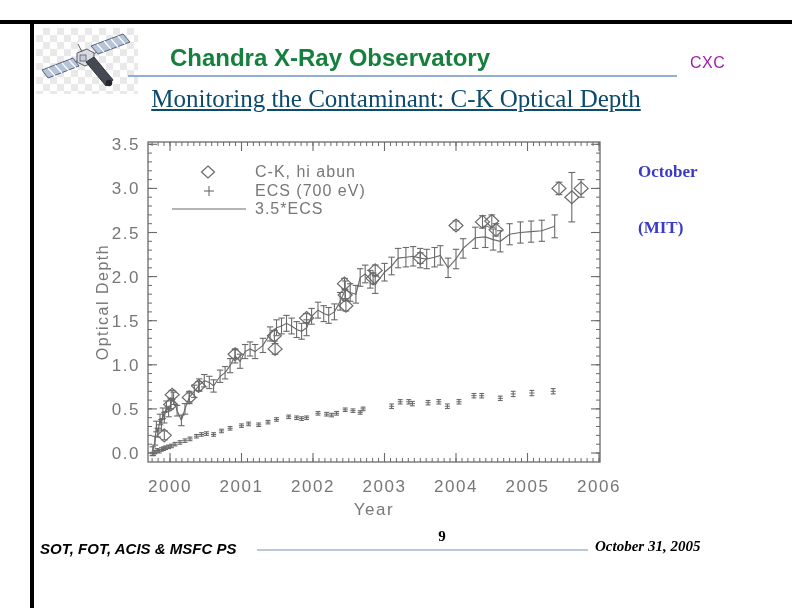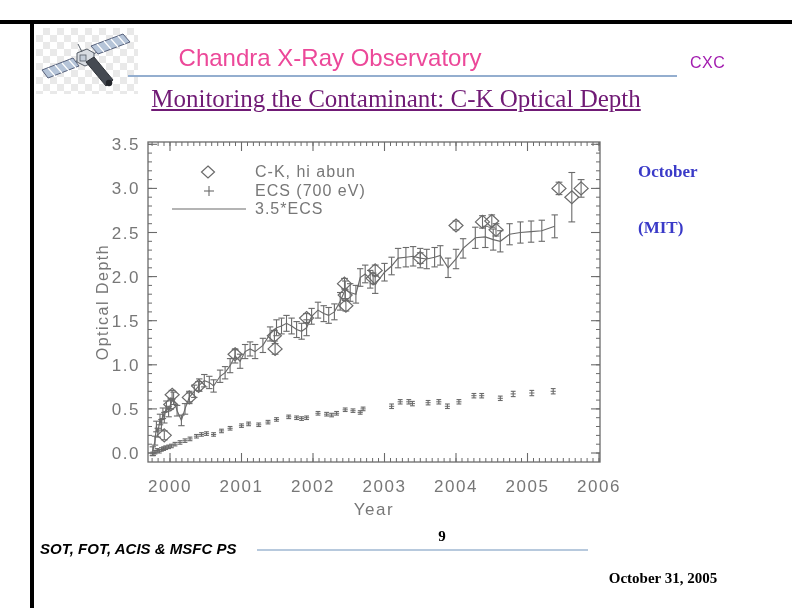--- a/index.html
+++ b/index.html
@@ -7,37 +7,37 @@
          font-family:"Liberation Sans",sans-serif;}
   .abs{position:absolute;}
   #frame-top{left:0;top:20px;width:792px;height:4px;background:#000;}
   #frame-left{left:30px;top:20px;width:4px;height:588px;background:#000;}
   #logo-box{left:36px;top:28px;width:102px;height:66px;
     background-image:
       linear-gradient(45deg,#e9e9e9 25%,transparent 25%,transparent 75%,#e9e9e9 75%),
       linear-gradient(45deg,#e9e9e9 25%,transparent 25%,transparent 75%,#e9e9e9 75%);
     background-size:14px 14px;background-position:0 0,7px 7px;}
   #page-title{left:140px;top:44px;width:380px;text-align:center;
-    font-weight:normal;font-size:24px;color:#ec4899;}
+    font-weight:bold;font-size:24px;color:#15803d;}
   #cxc-label{left:690px;top:54px;font-size:16px;color:#a21caf;letter-spacing:0.5px;}
   #header-line{left:128px;top:75px;width:549px;height:2px;background:#94aecf;}
   #subtitle{left:66px;top:85px;width:660px;text-align:center;
-    font-family:"Liberation Serif",serif;font-size:25px;color:#701a75;
+    font-family:"Liberation Serif",serif;font-size:25px;color:#0c4a6e;
     text-decoration:underline;}
   #credit{left:638px;top:162px;width:110px;
     font-family:"Liberation Serif",serif;font-weight:bold;font-size:17px;color:#3a3ac8;}
   #credit .credit-line2{margin-top:36px;}
   #chart-wrap{left:95px;top:133px;width:530px;height:392px;}
   #footer-left{left:40px;top:540px;font-family:Liberation Sans, sans-serif;
     font-weight:bold;font-style:italic;font-size:15px;color:#000;}
   #footer-line{left:257px;top:549px;width:331px;height:2px;background:#b7c9dd;}
   #page-number{left:428px;top:528px;width:28px;text-align:center;
     font-family:"Liberation Serif",serif;font-weight:bold;font-size:15px;color:#000;}
-  #footer-right{left:595px;top:570px;width:136px;text-align:center;
-    font-family:"Liberation Serif",serif;font-weight:bold;
+  #footer-right{left:595px;top:538px;width:136px;text-align:left;
+    font-family:"Liberation Serif",serif;font-weight:bold;font-style:italic;
     font-size:15px;color:#000;}
 </style>
 </head>
 <body>
 
 <div id="slide">
 
   <div id="frame-top" class="abs"></div>
   <div id="frame-left" class="abs"></div>
 

